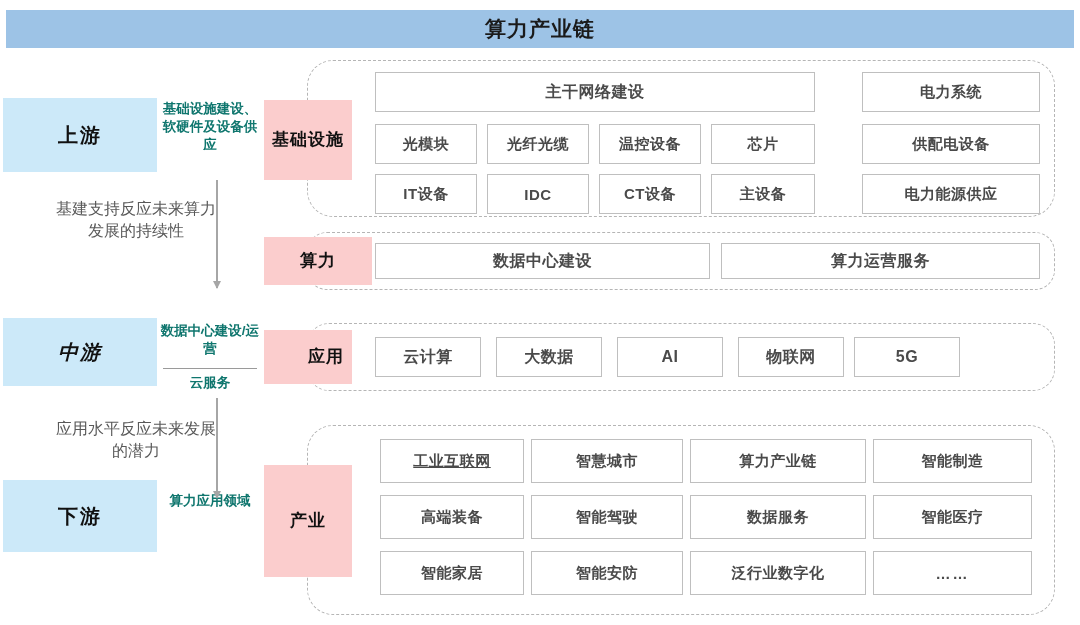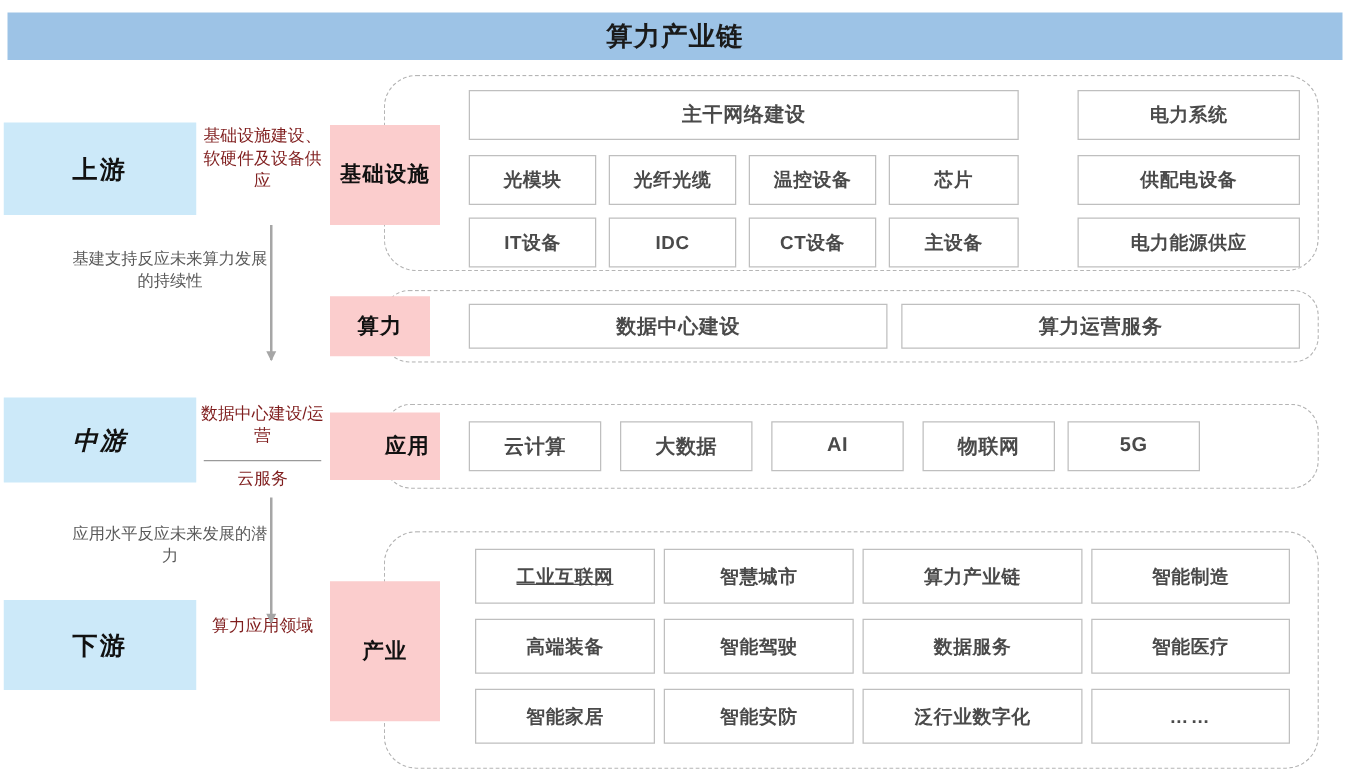--- a/index.html
+++ b/index.html
@@ -34,39 +34,39 @@
     letter-spacing: 2px;
   }
   #stage-up   { left: 3px;  top: 98px;  height: 74px; }
   #stage-mid  { left: 3px;  top: 318px; height: 68px; font-style: italic; }
   #stage-down { left: 3px;  top: 480px; height: 72px; }
 
   
   .stage-desc {
     position: absolute;
     text-align: center;
-    font-size: 13.5px; font-weight: normal; color: #7f1d1d;
+    font-size: 13.5px; font-weight: bold; color: #0f766e;
     line-height: 1.35;
   }
   #desc-up   { left: 160px; top: 100px; width: 100px; }
   #desc-mid-a{ left: 160px; top: 322px; width: 100px; }
   #desc-mid-b{ left: 160px; top: 374px; width: 100px; }
   #desc-down { left: 160px; top: 492px; width: 100px; }
 
   .desc-divider {
     position: absolute;
     left: 163px; top: 368px; width: 94px; height: 1px;
     background: #9a9a9a;
   }
 
   
   .connector-note {
     position: absolute;
     text-align: center;
-    font-size: 13px; color: #595959;
+    font-size: 16px; color: #595959;
     line-height: 1.4;
   }
   #note-1 { left: 56px;  top: 198px; width: 160px; }
   #note-2 { left: 56px;  top: 418px; width: 160px; }
 
   
   .arrow { position: absolute; width: 12px; }
   .arrow .shaft {
     position: absolute; left: 5px; top: 0;
     width: 1.5px; height: 100%;
@@ -98,21 +98,21 @@
   .cat-label {
     position: absolute;
     background: #FBCDCD;
     display: flex; align-items: center; justify-content: center;
     text-align: center;
     font-size: 17px; font-weight: bold; color: #111;
     line-height: 1.25;
     letter-spacing: 1px;
   }
   #cat-infra { left: 264px; top: 100px; width: 88px; height: 80px; }
-  #cat-power { left: 264px; top: 237px; width: 80px; height: 48px; }
+  #cat-power { left: 264px; top: 237px; width: 108px; height: 48px; }
   #cat-app   { left: 264px; top: 330px; width: 88px; height: 54px; padding-left: 36px; }
   #cat-ind   { left: 264px; top: 465px; width: 88px; height: 112px; }
 
   
   .cell {
     position: absolute;
     background: #ffffff;
     border: 1.2px solid #bfbfbf;
     display: flex; align-items: center; justify-content: center;
     font-size: 15px; font-weight: bold; color: #4a4a4a;

